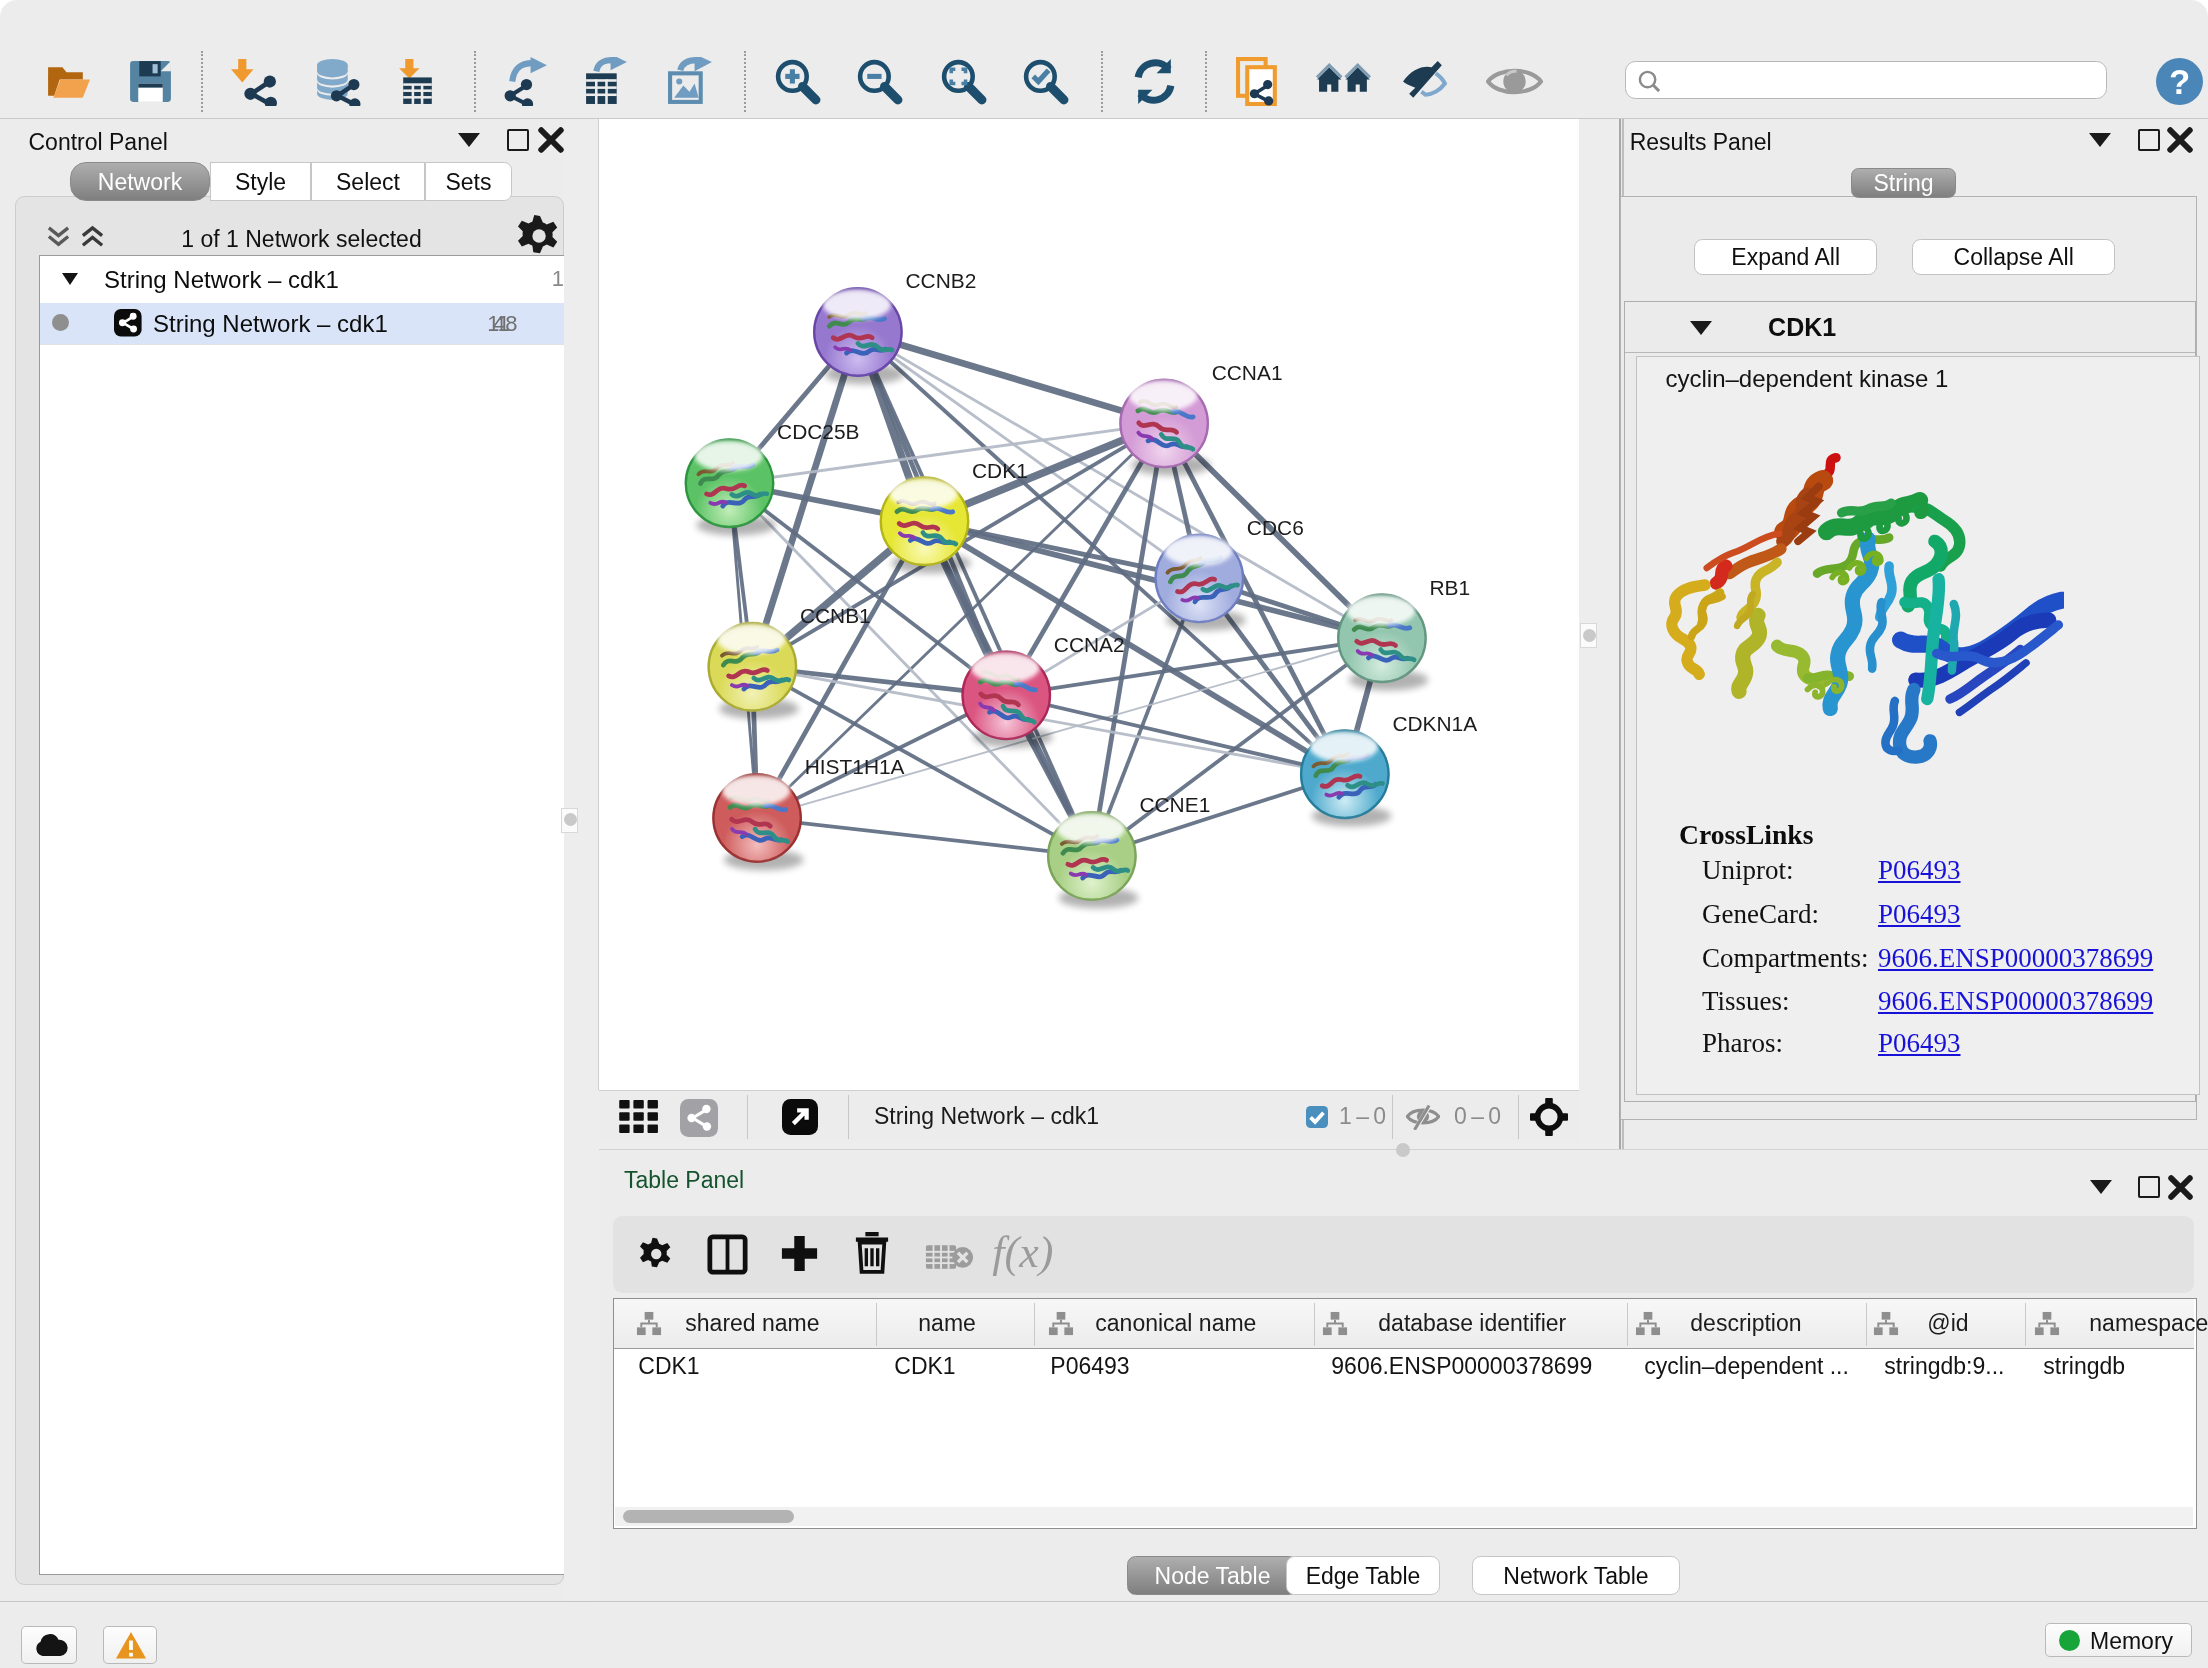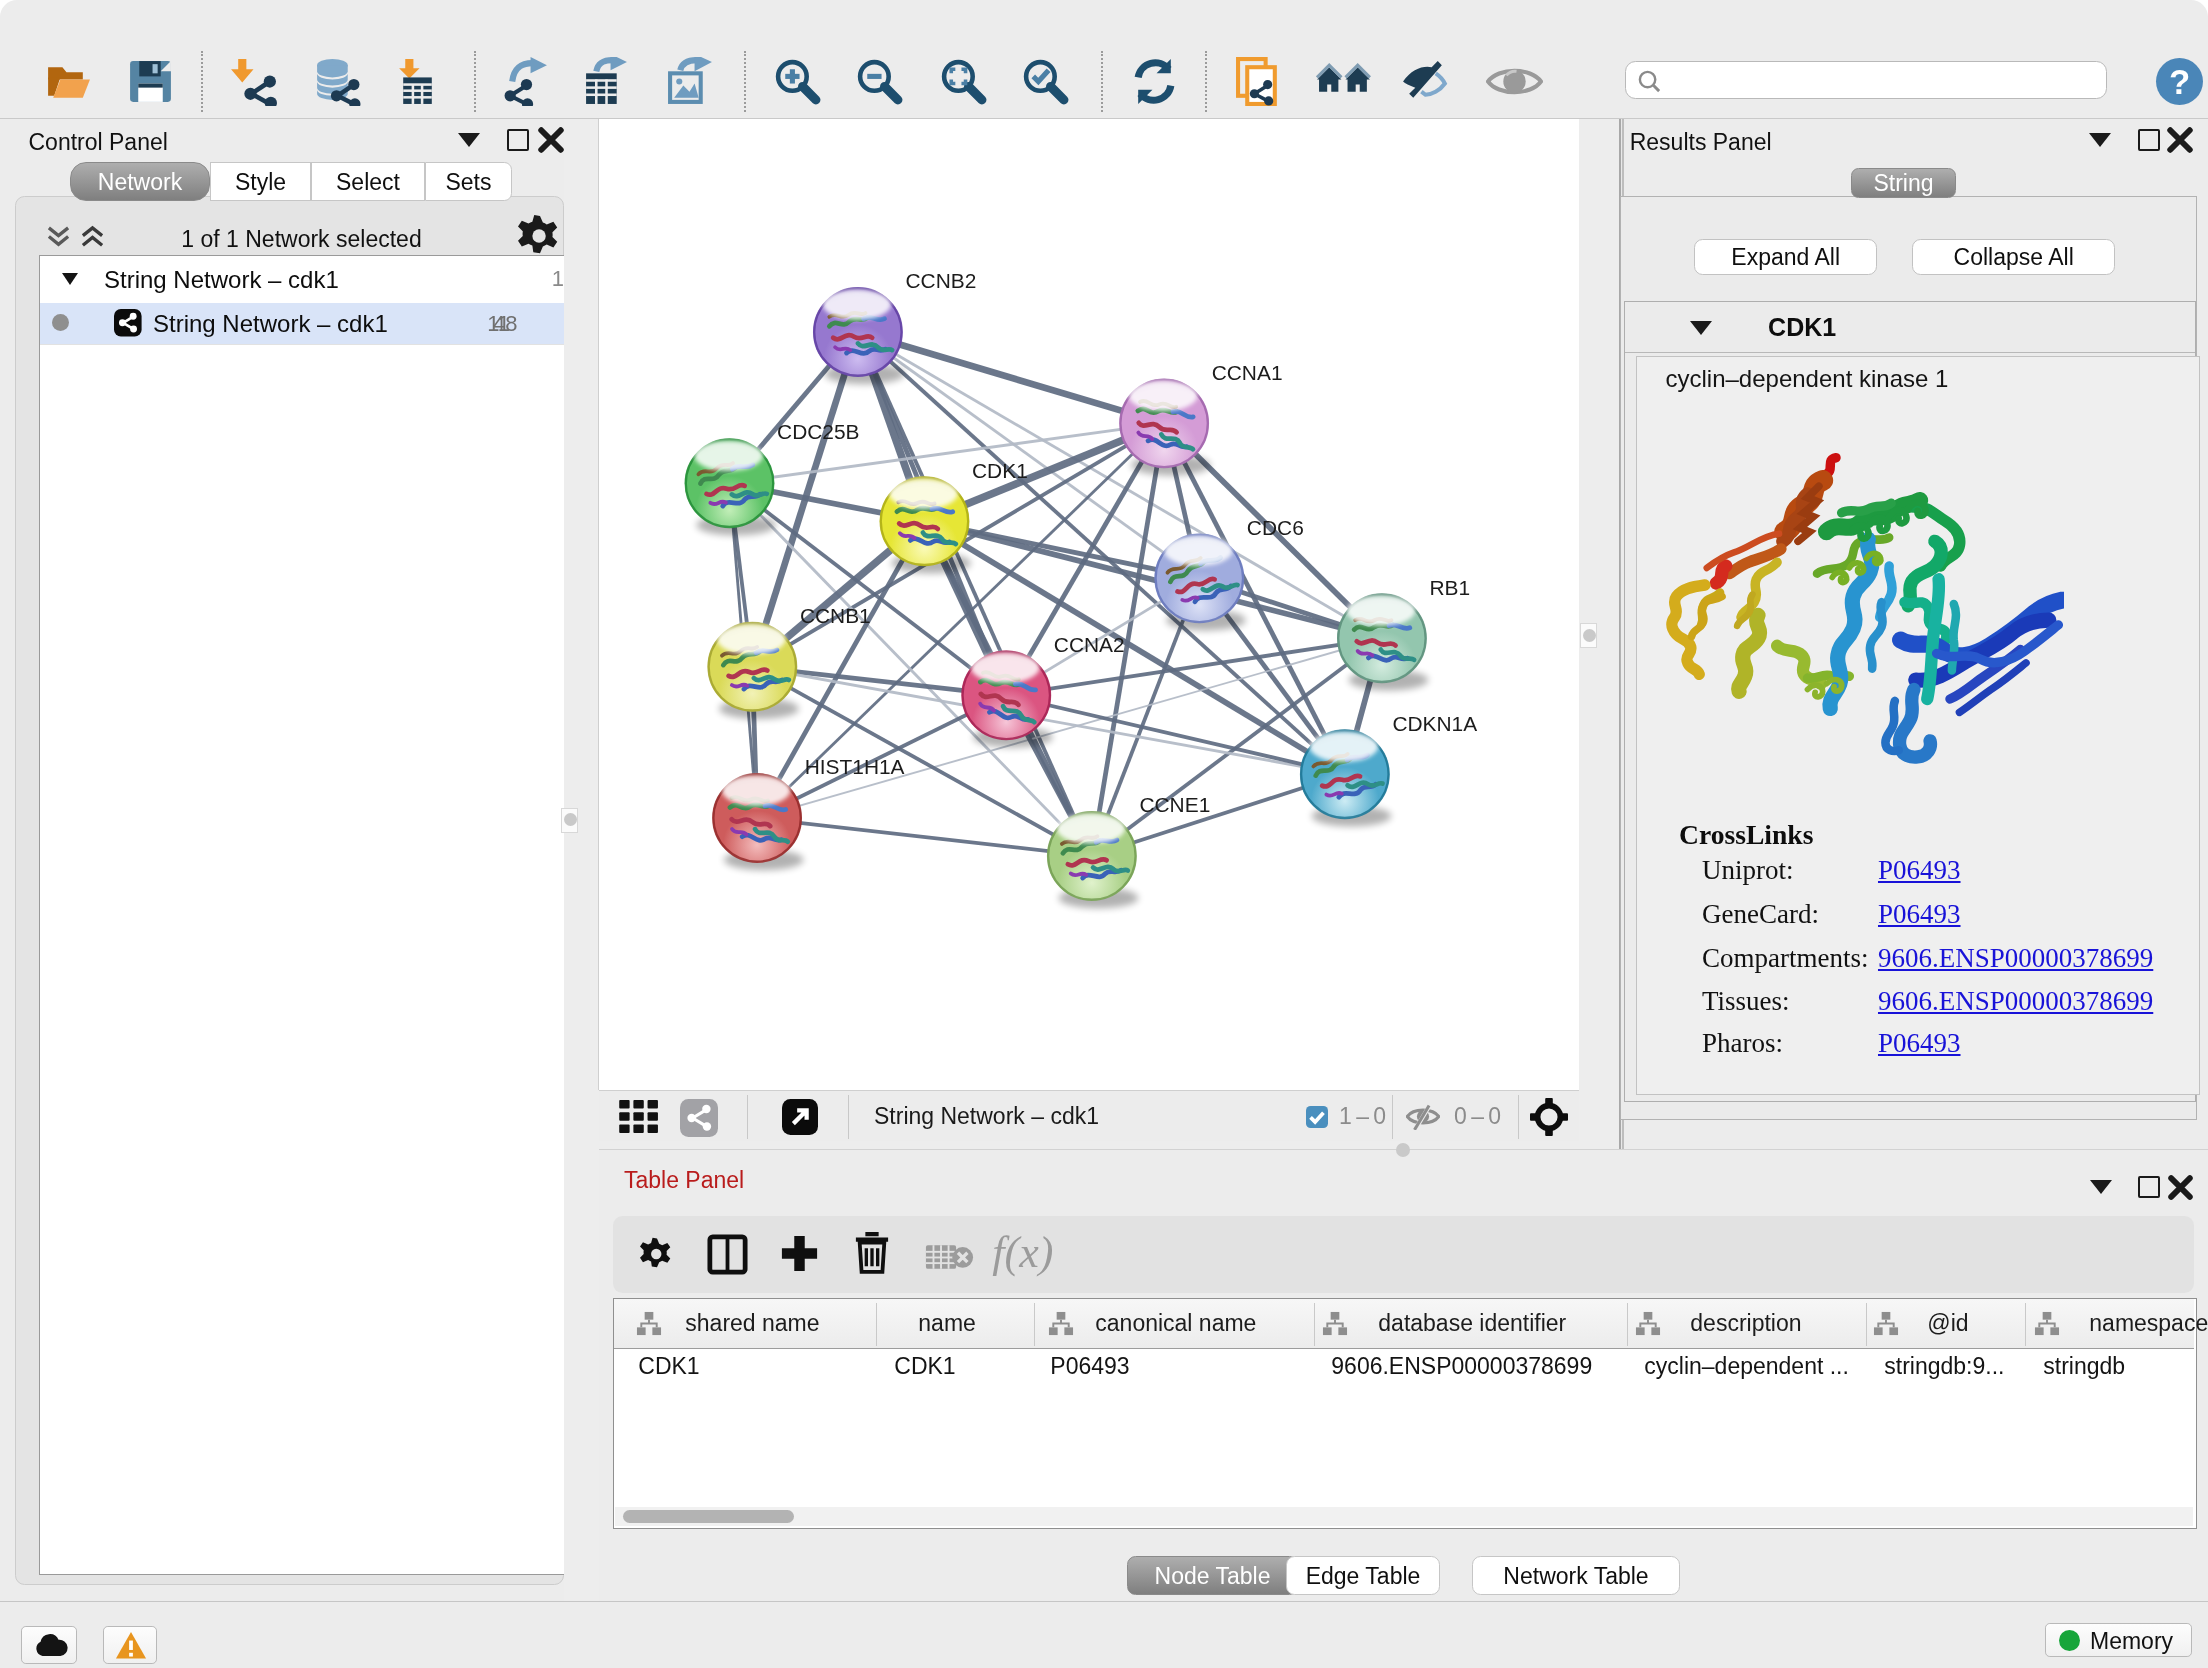--- a/index.html
+++ b/index.html
@@ -625,21 +625,21 @@
         <div class="serif abs" style="left:65px;top:629px;font-size:27px;color:#111">Tissues:</div>
               <div class="serif xlink abs" style="left:241px;top:629px;font-size:27px">9606.ENSP00000378699</div>
         <div class="serif abs" style="left:65px;top:671px;font-size:27px;color:#111">Pharos:</div>
               <div class="serif xlink abs" style="left:241px;top:671px;font-size:27px">P06493</div>
       </div>
     </div>
   </div>
   <div id="stringtab" class="abs">String</div>
 </div>
 <div id="tpanel" class="abs">
-  <div class="abs" style="left:25px;top:17px;font-size:23px;color:#b91c1c">Table Panel</div>
+  <div class="abs" style="left:25px;top:17px;font-size:23px;color:#14532d">Table Panel</div>
   <div class="hdrtri abs" style="left:1491px;top:30px"></div>
   <div class="hdrsq abs" style="left:1539px;top:26px"></div>
   <svg class="abs" style="left:1569px;top:25px" width="25" height="25" viewBox="0 0 24 24">
           <path d="M3 3 L21 21 M21 3 L3 21" stroke="#1a1a1a" stroke-width="5.5" stroke-linecap="round"></path>
         </svg>
   <div id="tp-toolbar" class="abs">
     <svg class="abs" style="left:27px;top:21px" width="34" height="34" viewBox="0 0 46 46">
             <path fill="#0f0f0f" d="M23 2 l3 7 a15 15 0 0 1 4 2 l7-3 4 6 -5 5 a15 15 0 0 1 0 5 l5 5 -4 6 -7-3 a15 15 0 0 1 -4 2 l-3 7 -7-1 -1-7 a15 15 0 0 1 -4-2 l-7 3 -4-6 5-5 a15 15 0 0 1 0-5 l-5-5 4-6 7 3 a15 15 0 0 1 4-2 l2-7 z"></path>
             <circle cx="22" cy="23" r="7" fill="#e2e2e2"></circle>
           </svg>

